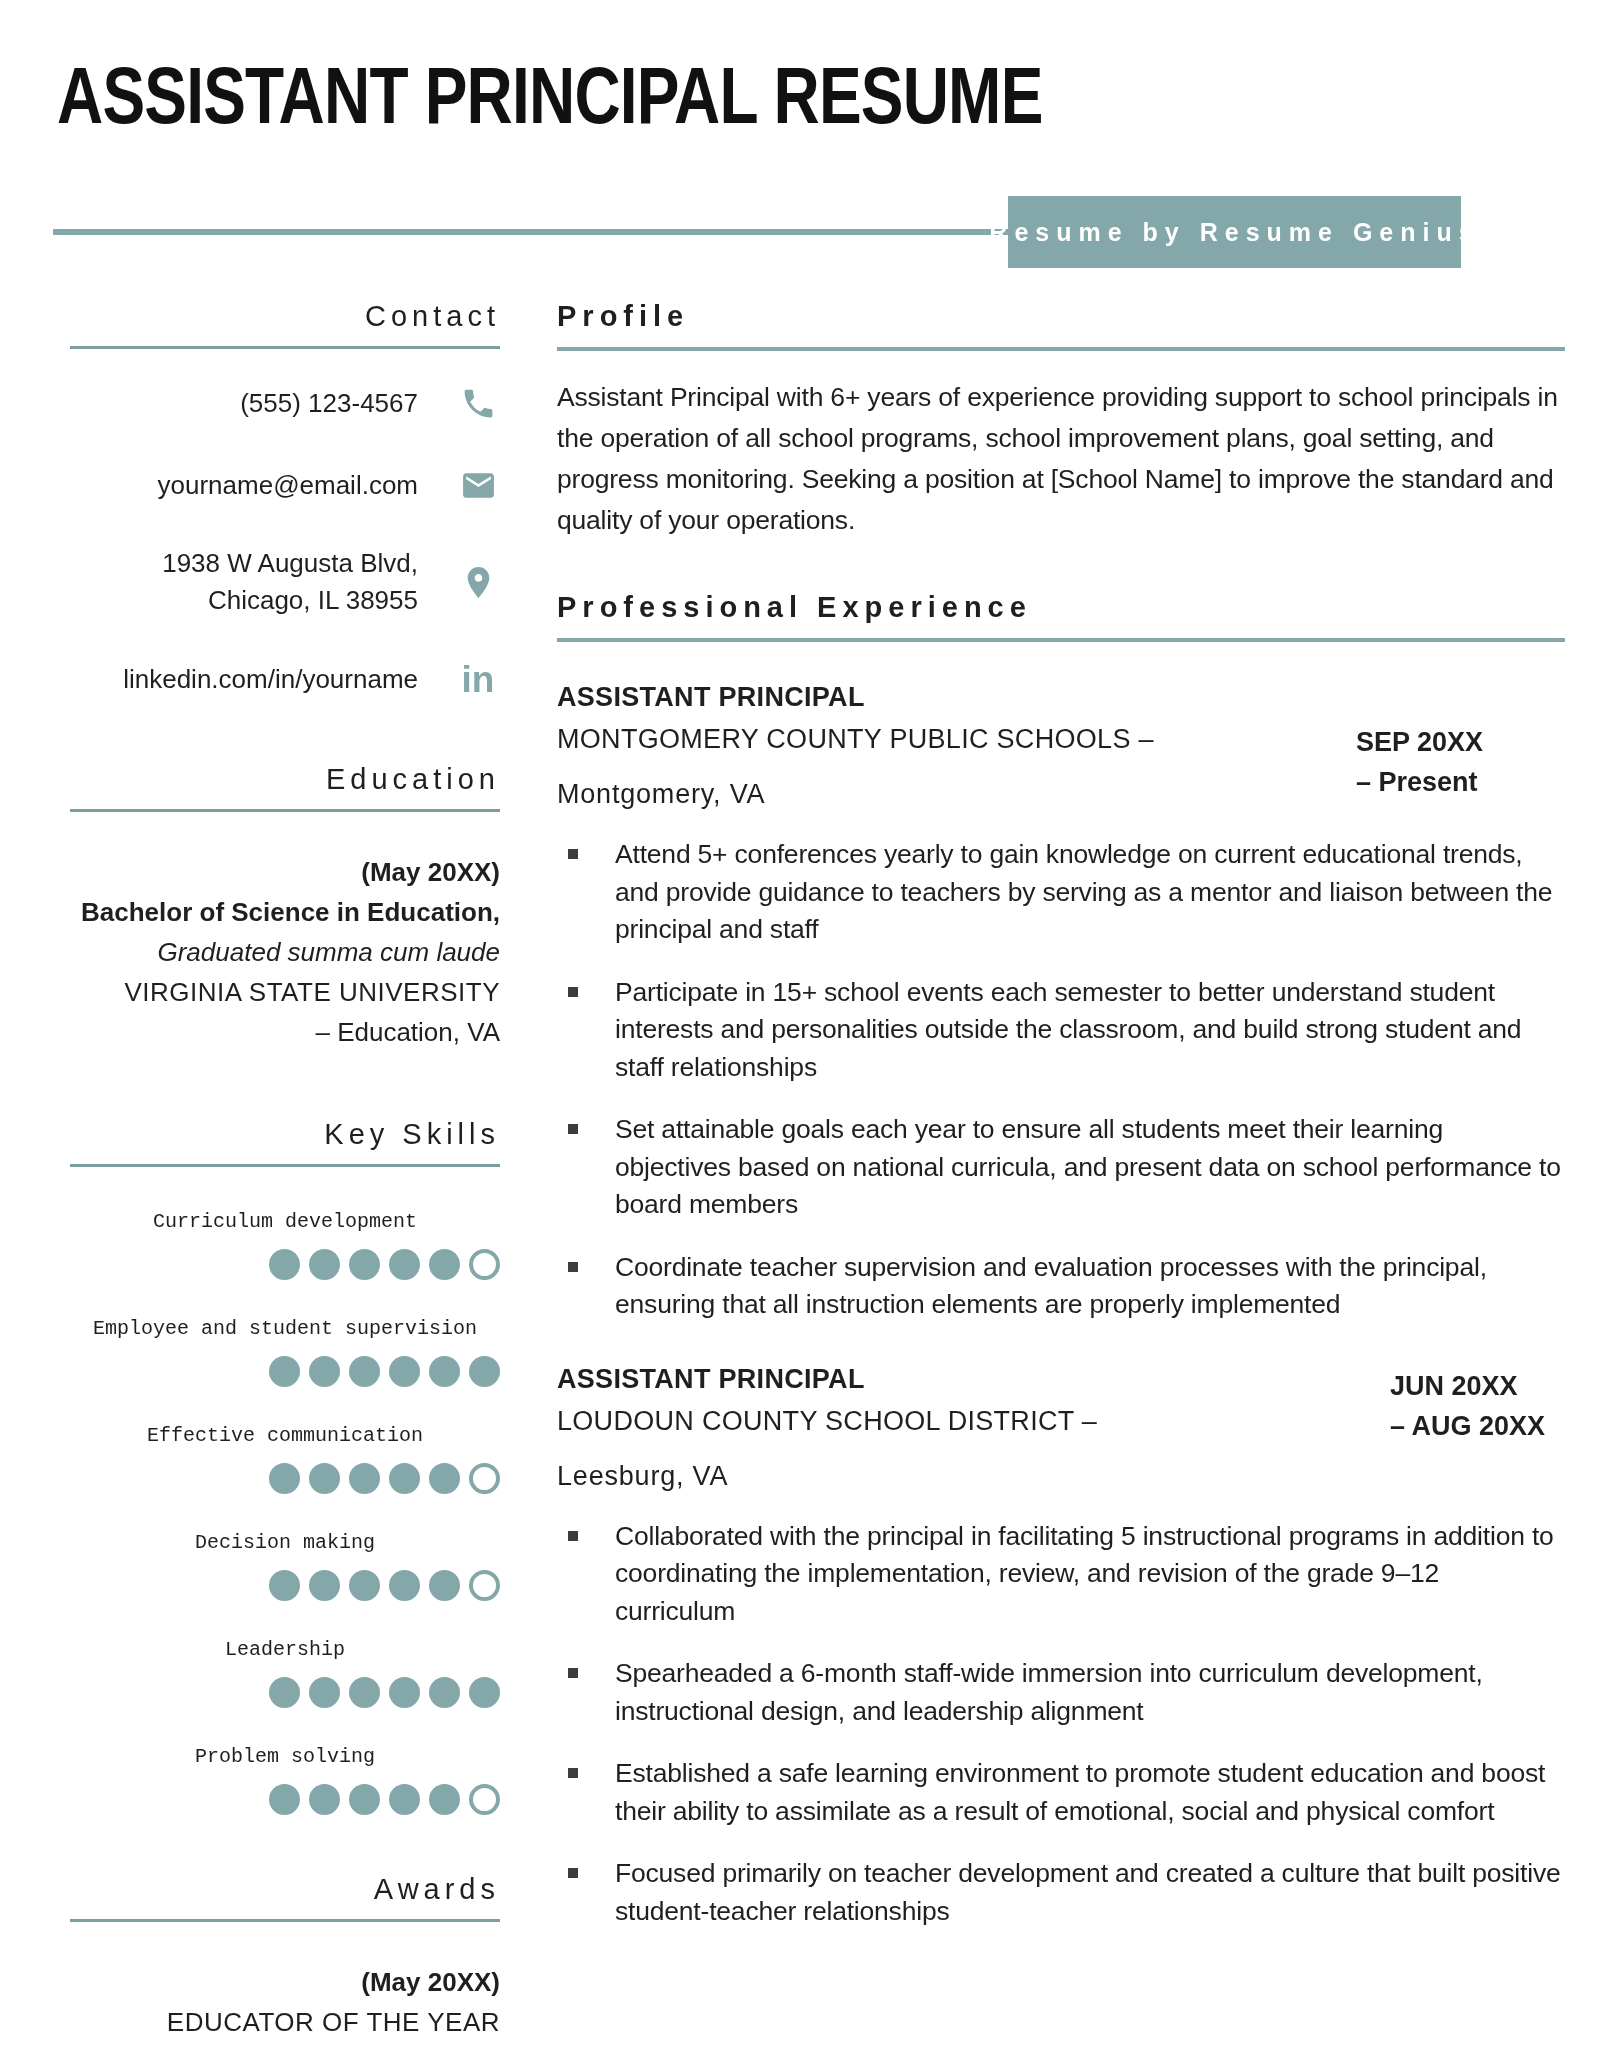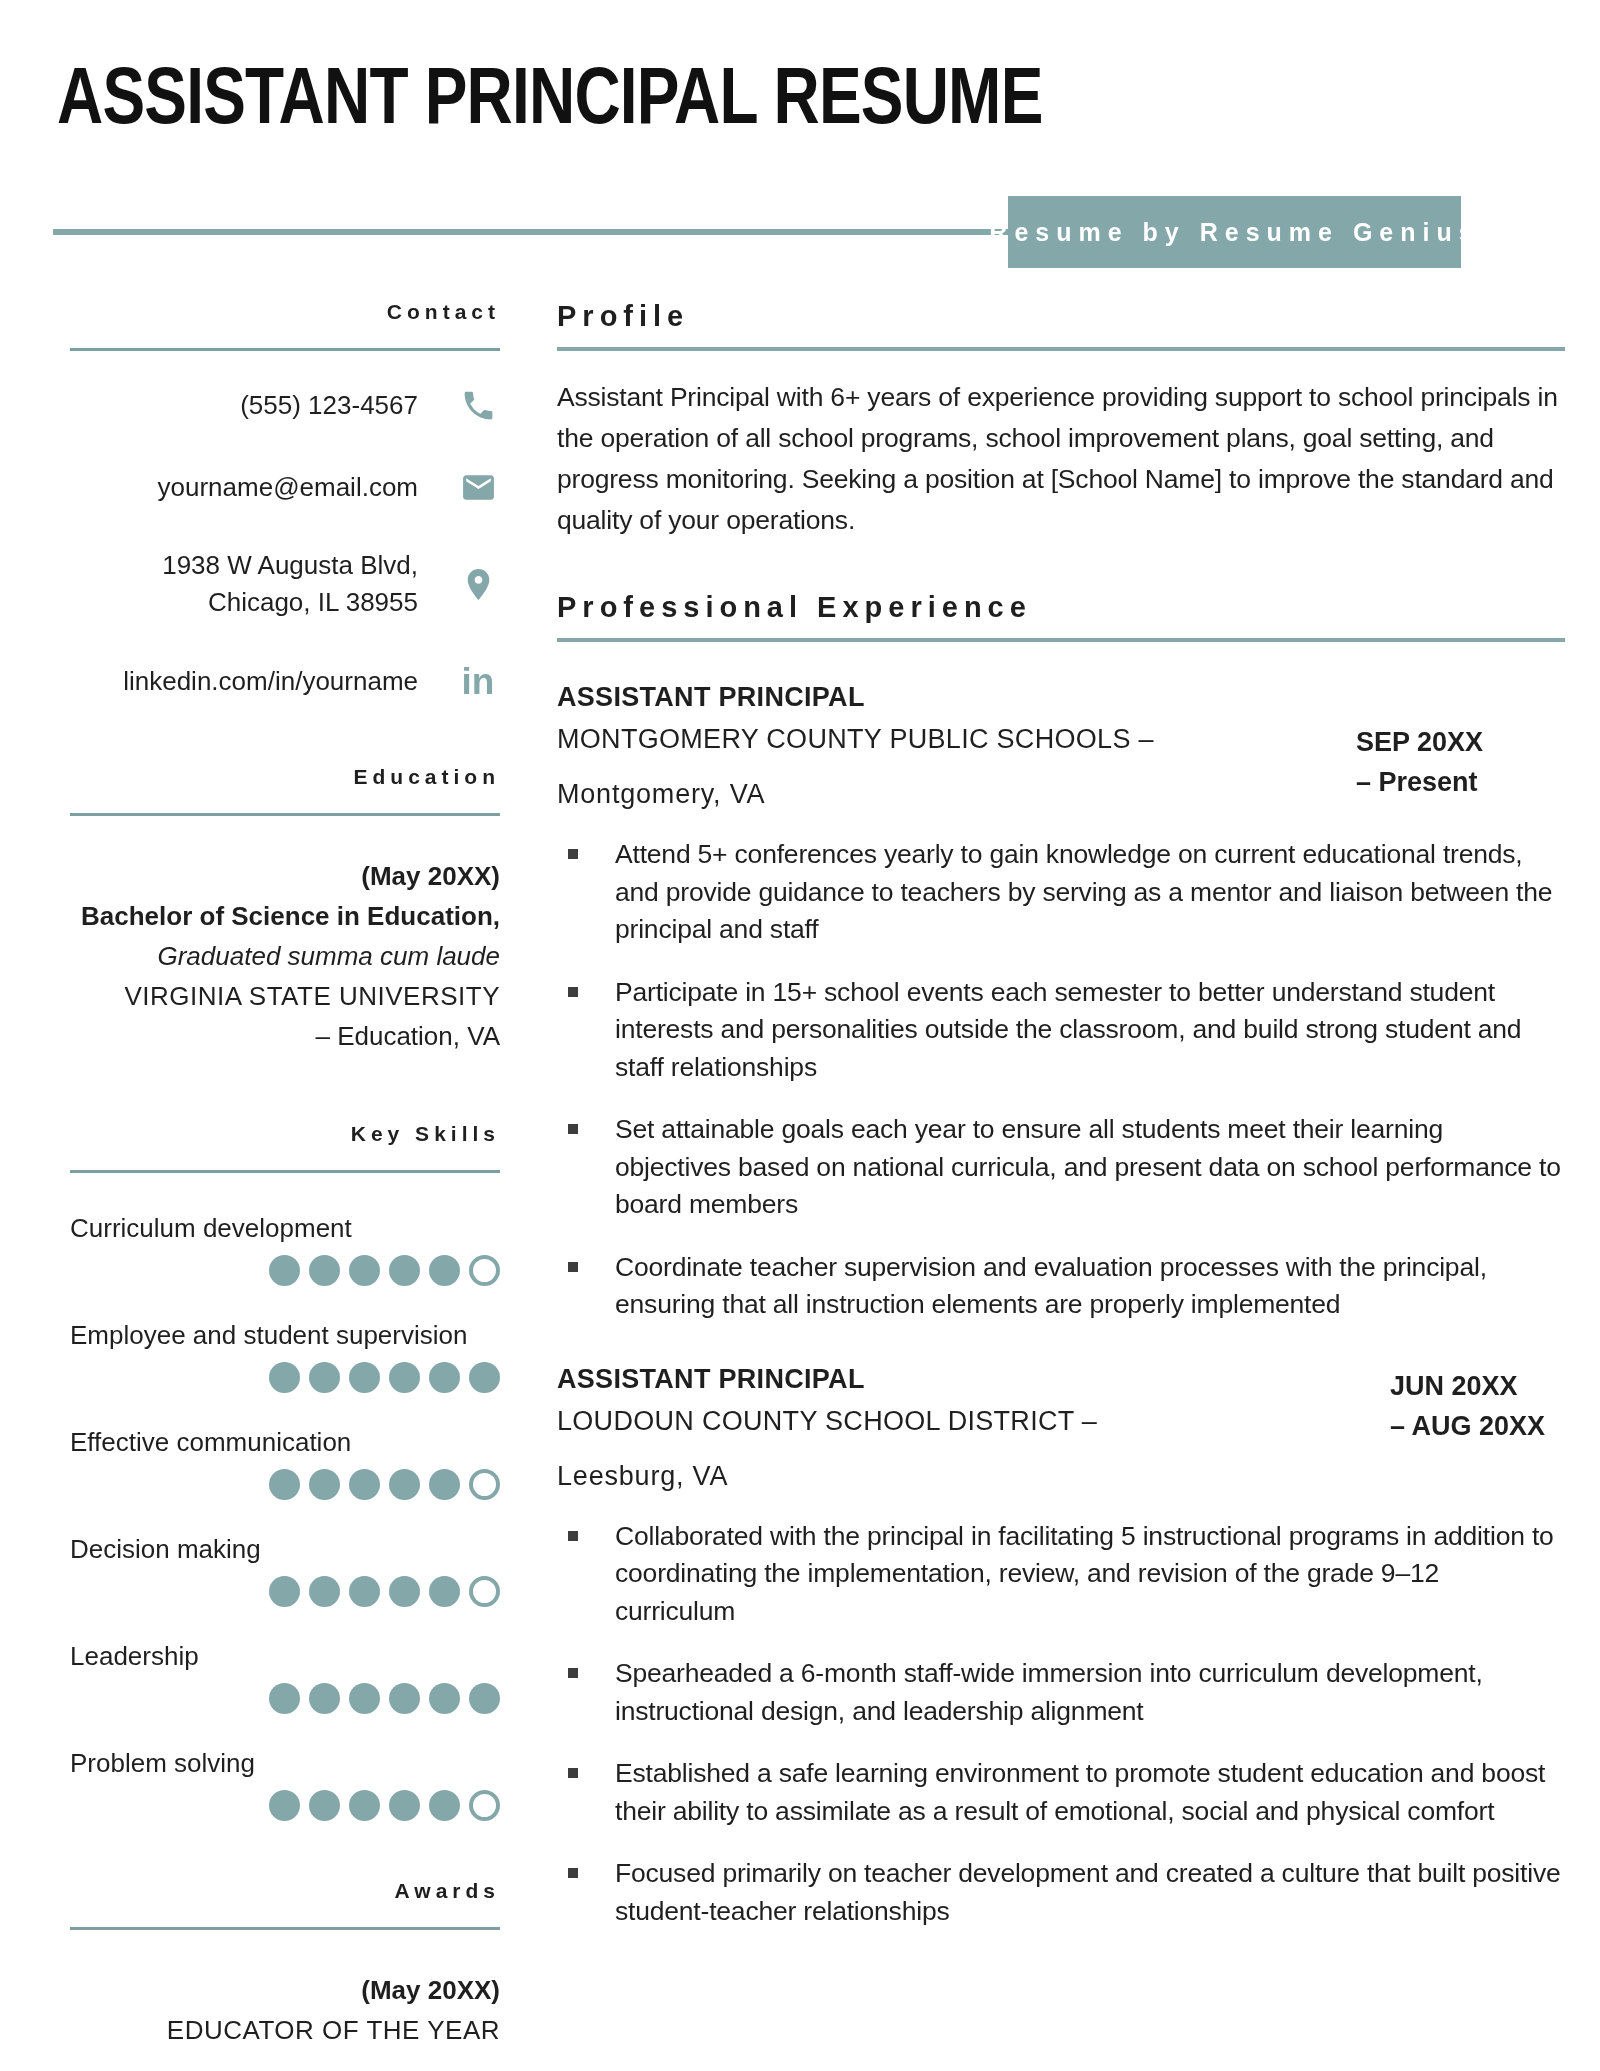--- a/index.html
+++ b/index.html
@@ -22,41 +22,41 @@
   .brand-badge{
     position:absolute;left:1008px;top:196px;width:453px;height:72px;
     background:var(--accent);color:#fff;
     display:flex;align-items:center;justify-content:center;
     font-size:25px;font-weight:700;letter-spacing:7px;white-space:nowrap;
   }
 
   
   .sidebar{position:absolute;left:70px;top:300px;width:430px;}
   .side-heading{
-    font-size:21px;font-weight:700;letter-spacing:5px;text-align:right;
-    padding-bottom:24px;border-bottom:3px solid var(--accent-line);
+    font-size:29px;font-weight:400;letter-spacing:5px;text-align:right;
+    padding-bottom:13px;border-bottom:3px solid var(--accent-line);
   }
   .contact-list{margin-top:32px;}
   .contact-row{display:flex;align-items:center;justify-content:flex-end;gap:38px;}
   .contact-row + .contact-row{margin-top:38px;}
   .contact-text{text-align:right;font-size:26px;line-height:37px;}
   .icon-box{width:44px;height:44px;display:flex;align-items:center;justify-content:center;flex:0 0 44px;}
   .icon-box svg{width:37px;height:37px;fill:var(--accent);}
   .linkedin-glyph{font-size:37px;font-weight:800;color:var(--accent);letter-spacing:0;line-height:1;}
 
   .edu-section{margin-top:62px;}
   .edu-body{margin-top:40px;text-align:right;font-size:26px;line-height:40px;}
   .bold-line{font-weight:700;}
   .italic-line{font-style:italic;}
   .caps-line{letter-spacing:0.5px;}
 
   .skills-section{margin-top:66px;}
   .skills-body{margin-top:40px;}
   .skill{margin-bottom:34px;}
-  .skill-label{text-align:left;font-size:26px;line-height:30px;margin-bottom:12px;}
+  .skill-label{text-align:center;font-size:20px;line-height:30px;margin-bottom:12px;font-family:Liberation Mono, monospace;}
   .dots{display:flex;justify-content:flex-end;gap:9px;}
   .dot{width:31px;height:31px;border-radius:50%;box-sizing:border-box;}
   .dot.filled{background:var(--accent);}
   .dot.empty{background:#fff;border:4px solid var(--accent);}
 
   .awards-section{margin-top:58px;}
   .awards-body{margin-top:40px;text-align:right;font-size:26px;line-height:40px;}
 
   
   .main-col{position:absolute;left:557px;top:300px;width:1008px;}

